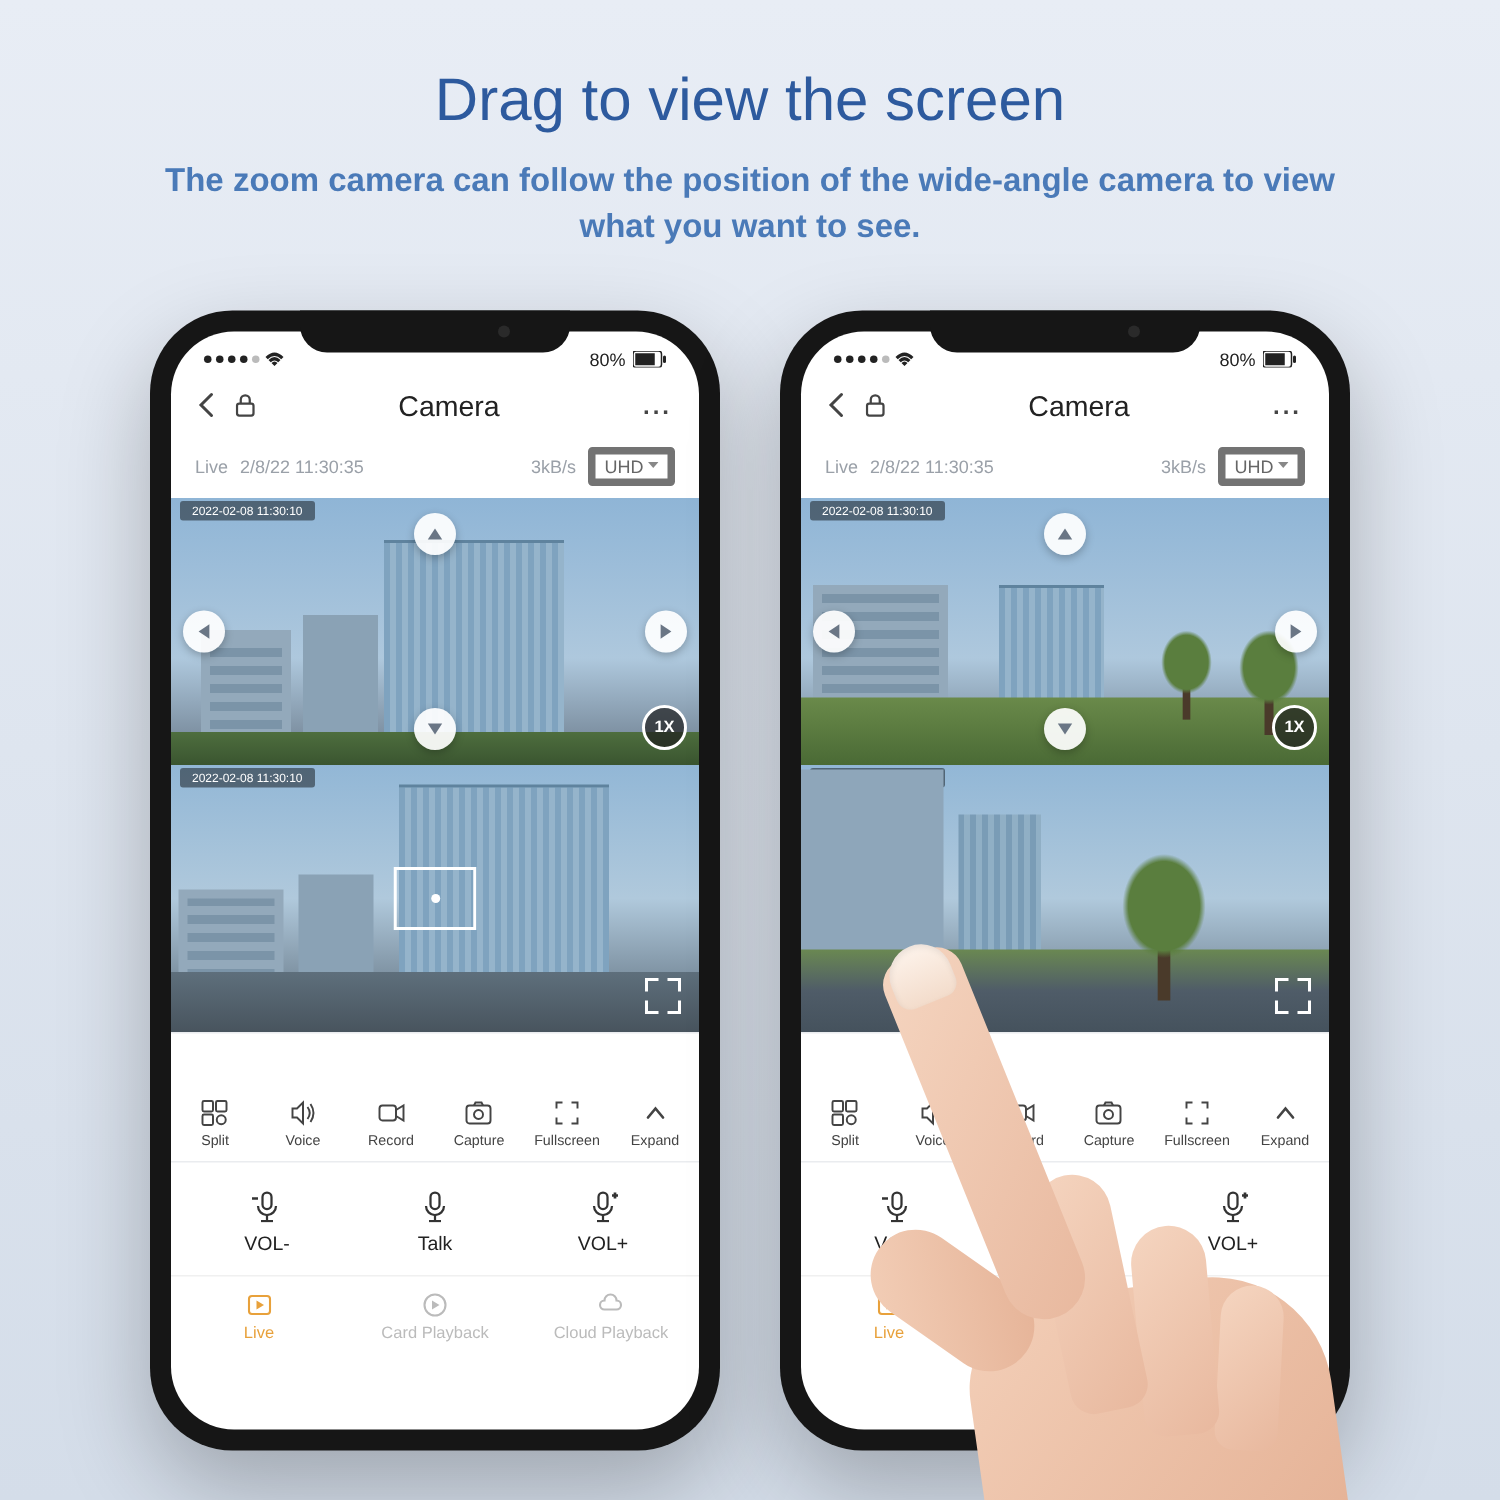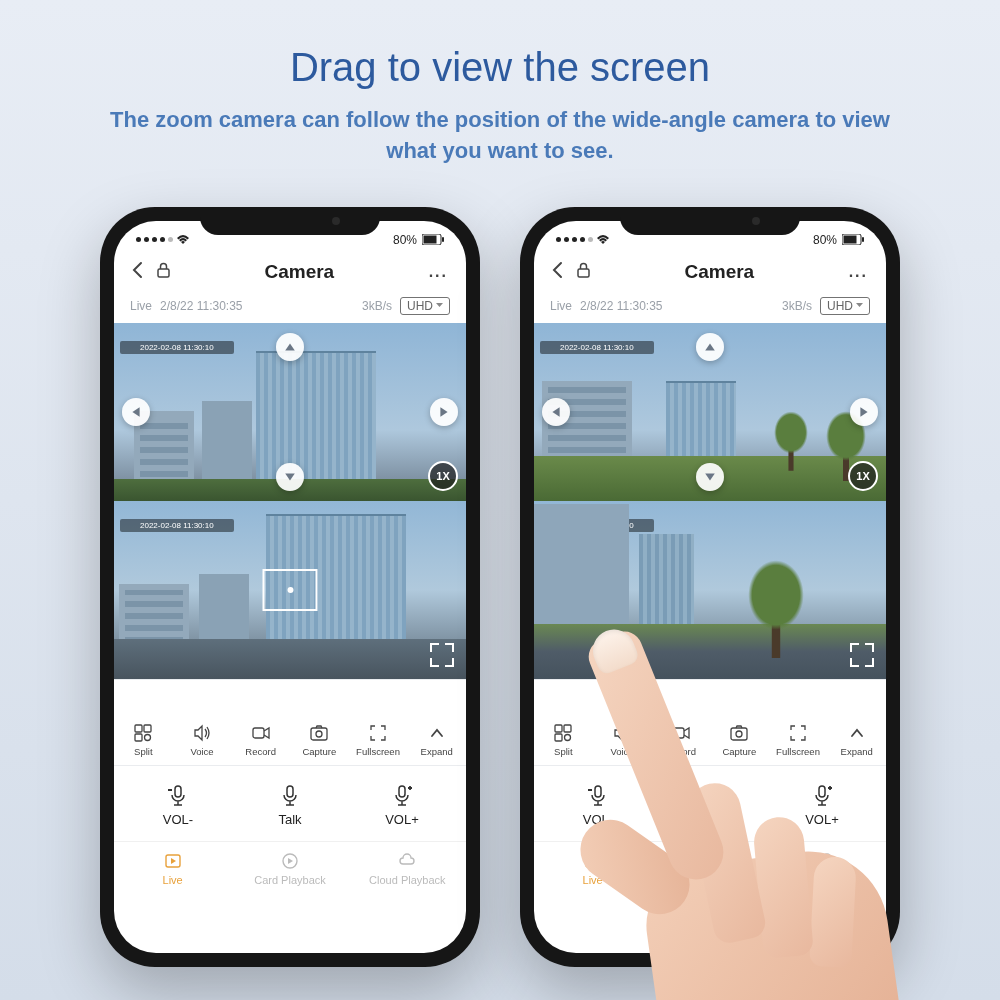--- a/index.html
+++ b/index.html
@@ -18,30 +18,30 @@
 
 .statusbar { display:flex; justify-content:space-between; align-items:center; padding: 12px 22px 6px; font-size:12px; color:#222; }
 .sb-left { display:flex; gap:3px; align-items:center; }
 .sig-dot { width:5px; height:5px; border-radius:50%; background:#222; }
 .sig-dot.off { background:#bbb; }
 .wifi-icon svg, .bat-icon svg { display:block; }
 .sb-right { display:flex; align-items:center; gap:5px; font-weight:500; }
 
 .navbar { display:flex; align-items:center; justify-content:space-between; padding: 8px 18px 10px; }
 .nav-left { display:flex; gap:14px; align-items:center; color:#444; }
-.nav-title { font-size:19px; font-weight:700; color:#222; }
+.nav-title { font-size:19px; font-weight:400; color:#222; }
 .nav-right { letter-spacing:2px; font-weight:700; color:#444; }
 
 .infobar { display:flex; justify-content:space-between; align-items:center; padding: 4px 16px 8px; font-size:12px; color:#9aa0a8; }
 .info-left { display:flex; gap:8px; }
-.quality-badge { border:1px solid #737373; padding:1px 6px; border-radius:3px; display:flex; align-items:center; gap:3px; color:#666; }
+.quality-badge { border:5px solid #737373; padding:1px 6px; border-radius:3px; display:flex; align-items:center; gap:3px; color:#666; }
 
 .feed { height: 178px; position:relative; background:linear-gradient(180deg,#8fb5d6 0%,#aec8dd 60%,#6a7a8a 100%); display:flex; align-items:flex-end; overflow:hidden; }
 .feed2 { background:linear-gradient(180deg,#92b7d6 0%,#b0c9dc 50%,#5a6a78 100%); }
-.timestamp { position:absolute; top:18px; left:6px; background:rgba(0,0,0,0.45); color:#fff; font-size:8px; padding:2px 20px; border-radius:2px; }
+.timestamp { position:absolute; top:2px; left:6px; background:rgba(0,0,0,0.45); color:#fff; font-size:8px; padding:2px 8px; border-radius:2px; }
 
 .building { position:absolute; }
 .bldg-main { width:120px; height:150px; background:repeating-linear-gradient(90deg,#7fa3bf 0 4px,#95b4cb 4px 8px); right:90px; bottom:0; border-top:2px solid #5f839e; }
 .bldg-left { width:60px; height:90px; background:#93a9bb; left:20px; bottom:0; }
 .bldg-left::before { content:""; position:absolute; inset:6px 6px 0 6px; background:repeating-linear-gradient(0deg,#7b94a8 0 6px,transparent 6px 12px); }
 .bldg-mid { width:50px; height:100px; background:#8aa2b5; left:88px; bottom:0; }
 .bldg-far { width:30px; height:60px; background:#a8bbca; left:148px; bottom:0; }
 .tree-row { position:absolute; bottom:0; left:0; right:0; height:22px; background:linear-gradient(180deg,#4e6e3e 0,#3a5530 100%); }
 
 .phone-right .bldg-main { right:150px; width:70px; height:120px; }

